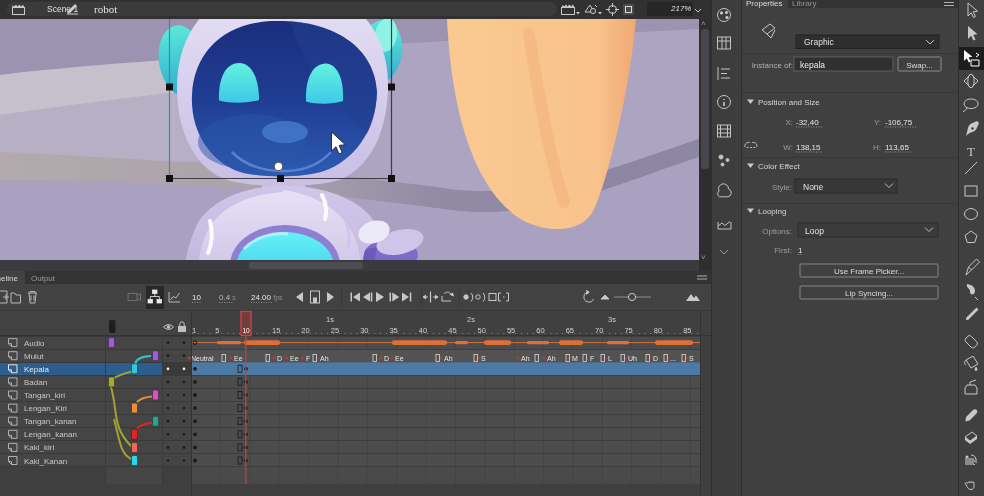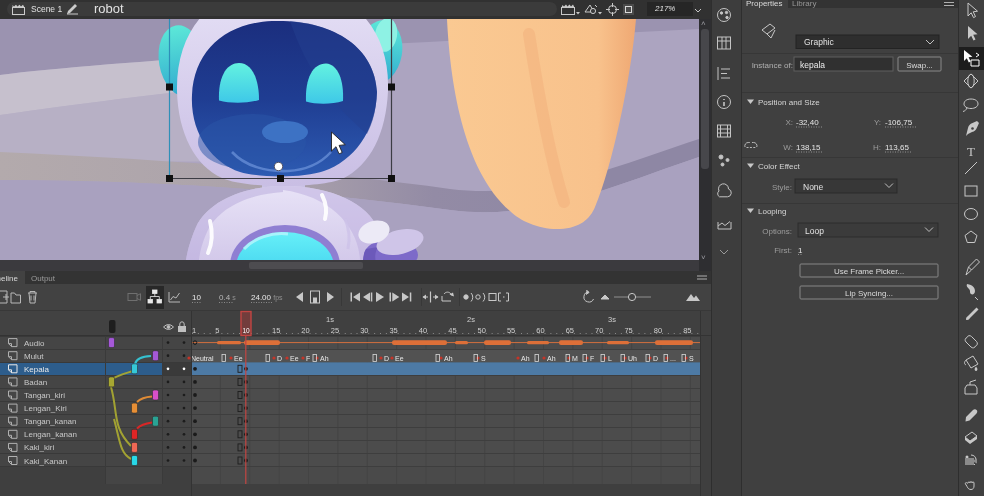--- a/index.html
+++ b/index.html
@@ -1,35 +1,35 @@
 <!DOCTYPE html>
 <html><head>
 <meta charset="utf-8">
 <style>
   html,body{margin:0;padding:0;}
   body{width:984px;height:496px;overflow:hidden;background:#3f3f3f;
        font-family:"Liberation Sans",sans-serif;position:relative;}
   .abs{position:absolute;}
-  .txt{color:#c8c8c8;font-size:8px;line-height:10px;white-space:nowrap;}
+  .txt{color:#c8c8c8;font-size:8px;line-height:10px;white-space:nowrap;margin-left:16px;}
 </style>
 </head>
 <body>
 
 <div class="abs" id="topbar" style="left:0;top:0;width:711px;height:19px;background:#313131;">
   <div class="abs" style="left:7px;top:2px;width:550px;height:14px;background:#3b3b3b;border-radius:7px;"></div>
   <svg class="abs" style="left:12px;top:4px;" width="14" height="11" viewBox="0 0 14 11">
     <rect x="0.5" y="3.5" width="12" height="7" fill="none" stroke="#cccccc"></rect>
     <path d="M0.5,3.5 L12.5,3.5 L11,0.8 L9,2.6 L7.5,0.8 L5.5,2.6 L4,0.8 L2,2.6 L0.5,1 Z" fill="#cccccc"></path>
   </svg>
   <div class="abs txt" style="left:31px;top:4px;color:#e2e2e2;font-size:8.5px;">Scene 1</div>
   <svg class="abs" style="left:66px;top:4px;" width="13" height="11" viewBox="0 0 13 11">
     <path d="M1,10 L4,9 L11,2 L9,0 L2,7 Z" fill="#cccccc"></path>
     <path d="M1,10 L12,10" stroke="#cccccc" stroke-width="1"></path>
   </svg>
-  <div class="abs txt" style="left:94px;top:4px;color:#e2e2e2;font-size:13px;">robot</div>
+  <div class="abs txt" style="left:78px;top:4px;color:#e2e2e2;font-size:11px;font-family:Liberation Serif, serif;">robot</div>
 
   <svg class="abs" style="left:561px;top:3px;" width="20" height="13" viewBox="0 0 20 13">
     <rect x="0.5" y="4.5" width="13" height="7" fill="none" stroke="#c8c8c8"></rect>
     <path d="M0.5,4.5 L13.5,4.5 L12,1.5 L10,3.5 L8.5,1.5 L6.5,3.5 L5,1.5 L3,3.5 L1.5,2 Z" fill="#c8c8c8"></path>
     <path d="M15,9 l4,0 l-2,2.4 z" fill="#c8c8c8"></path>
   </svg>
   <svg class="abs" style="left:583px;top:3px;" width="20" height="13" viewBox="0 0 20 13">
     <path d="M2,9 L7,2 L11,9 Z" fill="none" stroke="#c8c8c8"></path>
     <circle cx="10" cy="8" r="2.6" fill="#3b3b3b" stroke="#c8c8c8"></circle>
     <path d="M12,2 l2,2" stroke="#c8c8c8"></path>

